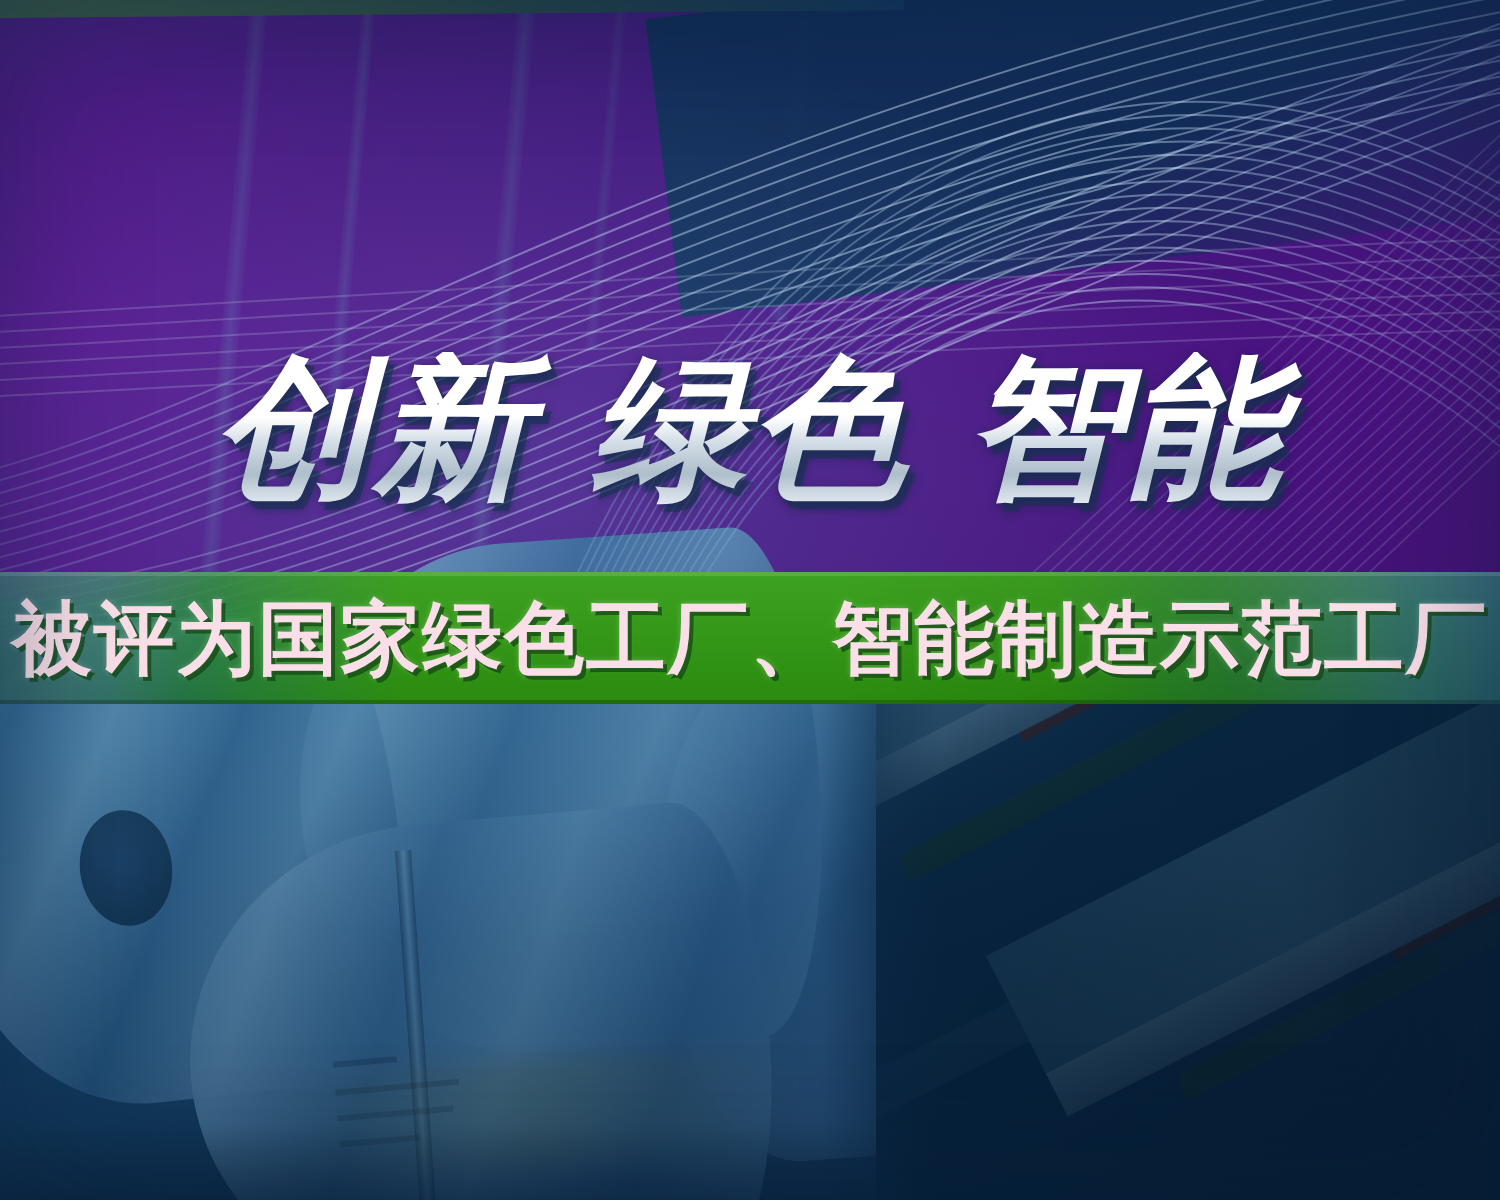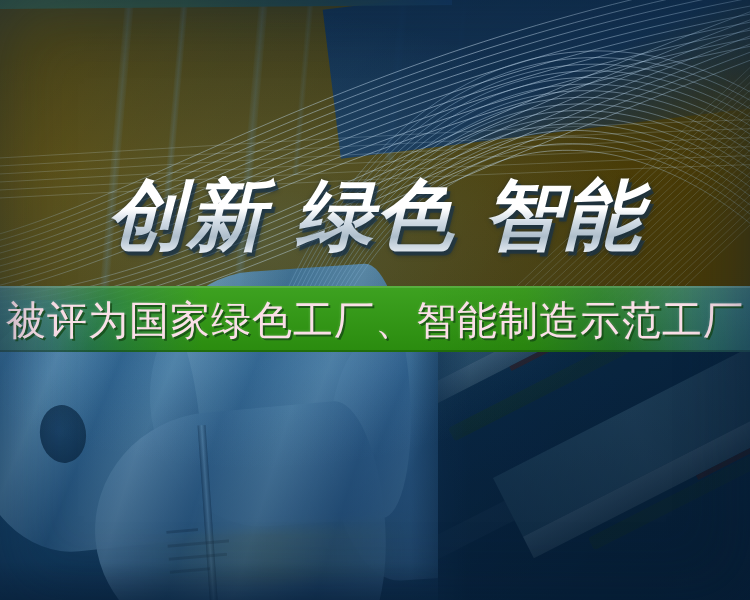--- a/index.html
+++ b/index.html
@@ -4,21 +4,21 @@
 <title>banner</title>
 <style>
   html,body{margin:0;padding:0;background:#1d3c5c;}
   *{box-sizing:border-box;}
 
   .banner{
     position:relative;
     width:750px;height:600px;
     overflow:hidden;
     font-family:"DejaVu Sans","Liberation Sans",sans-serif;
-    background:#a16207;
+    background:#a21caf;
   }
 
   
   .bg{position:absolute;inset:0;overflow:hidden;}
 
   
   .photo-top{
     position:absolute;left:0;top:0;width:750px;height:300px;
     background:
       
@@ -197,21 +197,21 @@
     background:linear-gradient(180deg,#ffffff 0%,#ffffff 42%,#d3dde6 58%,#aebecb 78%,#e8eef4 100%);
     -webkit-background-clip:text;background-clip:text;
     -webkit-text-fill-color:transparent;
     filter:drop-shadow(3px 4px 0 rgba(22,52,80,.60)) drop-shadow(0 1px 2px rgba(10,30,55,.55));
   }
   .headline .w{margin:0 14px;}
 
   .subtitle{
     position:absolute;left:0;top:296px;width:750px;
     text-align:center;white-space:nowrap;
-    font-size:40px;font-weight:400;line-height:48px;
+    font-size:40px;font-weight:700;line-height:48px;
     letter-spacing:1px;
     color:#fbdfe8;
     text-shadow:
       2px 2px 0 rgba(18,70,18,.75),
       0 0 3px rgba(255,255,255,.25);
   }
 
   
   .vig{position:absolute;inset:0;pointer-events:none;
        box-shadow:inset 0 0 70px rgba(8,32,58,.45);}

